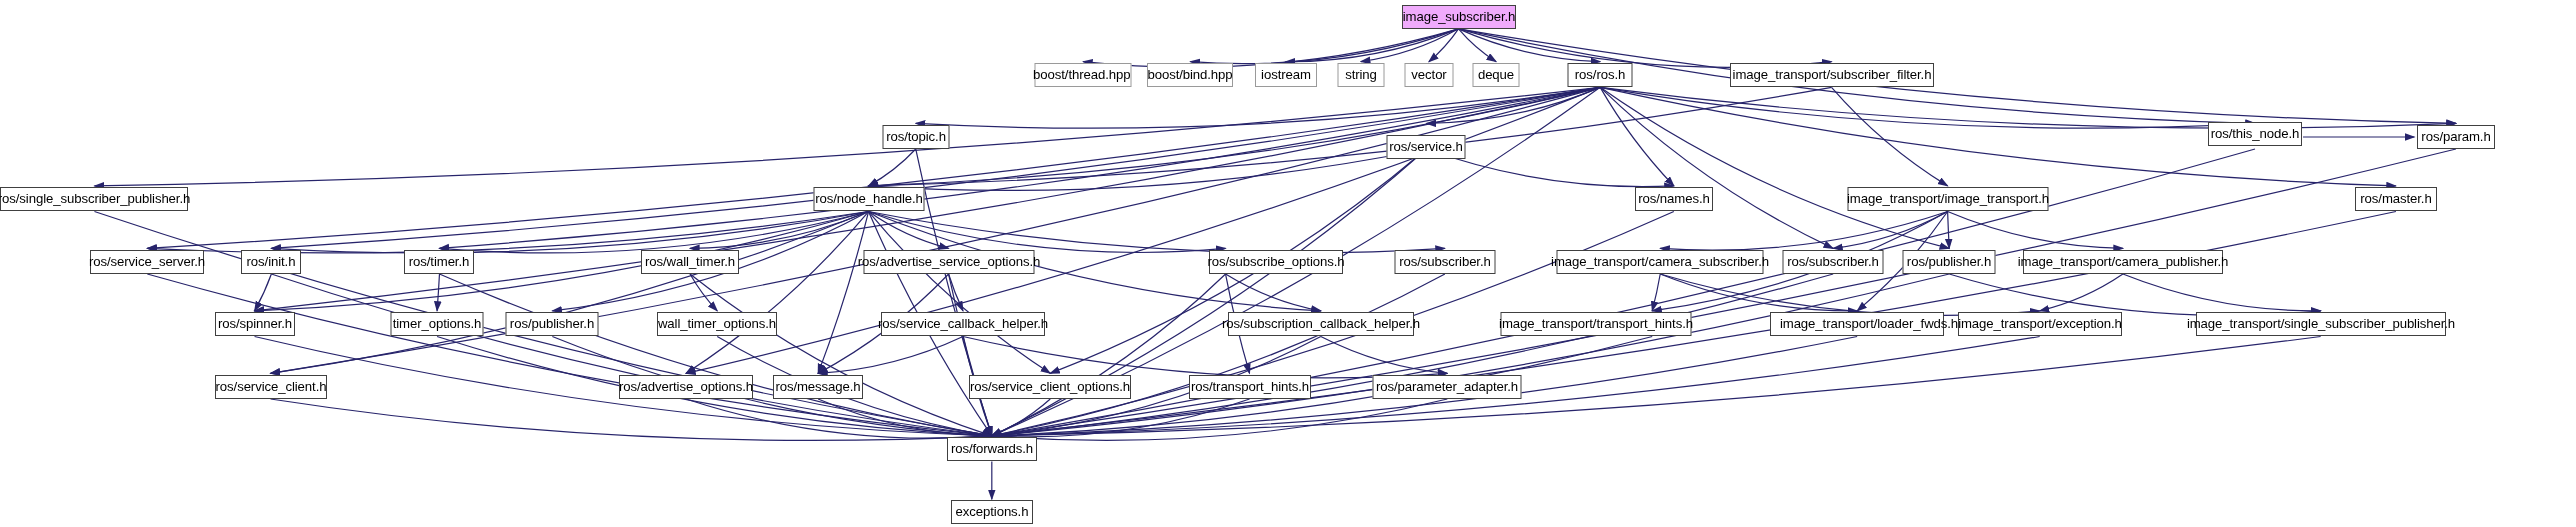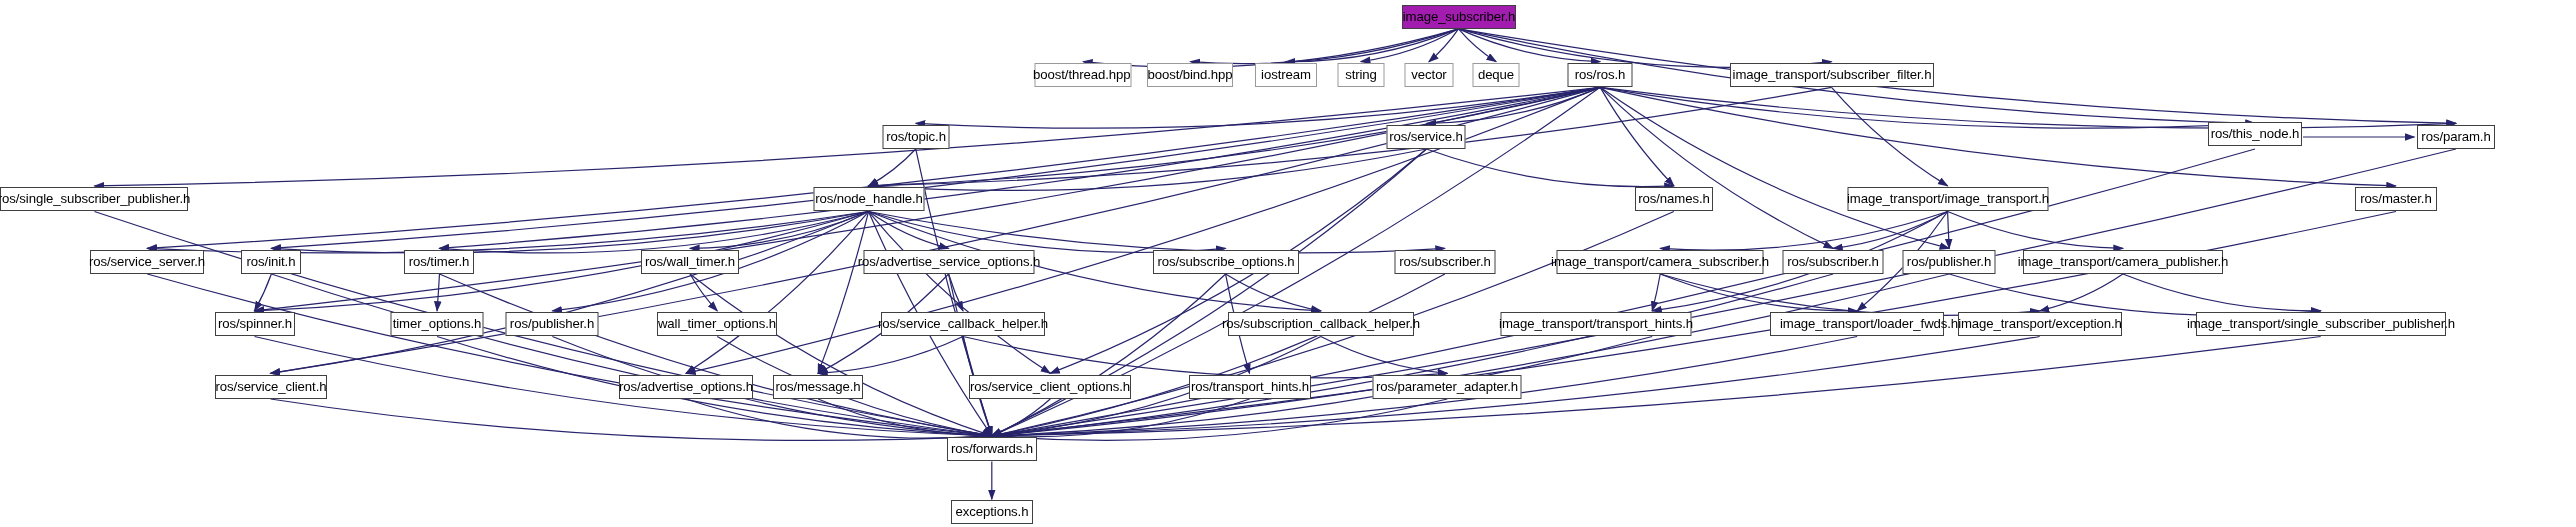--- a/index.html
+++ b/index.html
@@ -38,21 +38,21 @@
     align-items: center;
     justify-content: center;
     height: 24px;
     transform: translate(-50%, -50%);
     letter-spacing: -0.1px;
   }
   .gnode.strong {
     border: 1.3px solid #404040;
   }
   .gnode.root {
-    background: #a21caf;
+    background: #f0abfc;
     border: 1.3px solid #404040;
   }
 </style>
 </head>
 <body>
 
 <div id="graph-canvas">
   <svg id="edge-layer" viewBox="0 0 3218 659" preserveAspectRatio="none">
     <defs>
       <marker id="arrowhead" markerWidth="9" markerHeight="9" refX="8" refY="3.2" orient="auto" markerUnits="strokeWidth">
@@ -190,21 +190,21 @@
       </div>
       <div class="gnode strong" style="left: 1600px; top: 75px; width: 65px;">
         <span>ros/ros.h</span>
       </div>
       <div class="gnode strong" style="left: 1832px; top: 75px; width: 204px;">
         <span>image_transport/subscriber_filter.h</span>
       </div>
       <div class="gnode strong" style="left: 916px; top: 137px; width: 67px;">
         <span>ros/topic.h</span>
       </div>
-      <div class="gnode strong" style="left: 1426px; top: 137px; width: 79px;">
+      <div class="gnode strong" style="left: 1426px; top: 147px; width: 79px;">
         <span>ros/service.h</span>
       </div>
       <div class="gnode strong" style="left: 2255px; top: 134px; width: 94px;">
         <span>ros/this_node.h</span>
       </div>
       <div class="gnode strong" style="left: 2456px; top: 137px; width: 78px;">
         <span>ros/param.h</span>
       </div>
       <div class="gnode strong" style="left: 94px; top: 199px; width: 188px;">
         <span>ros/single_subscriber_publisher.h</span>
@@ -229,21 +229,21 @@
       </div>
       <div class="gnode strong" style="left: 439px; top: 262px; width: 70px;">
         <span>ros/timer.h</span>
       </div>
       <div class="gnode strong" style="left: 690px; top: 262px; width: 98px;">
         <span>ros/wall_timer.h</span>
       </div>
       <div class="gnode strong" style="left: 949px; top: 262px; width: 171px;">
         <span>ros/advertise_service_options.h</span>
       </div>
-      <div class="gnode strong" style="left: 1226px; top: 262px; width: 146px;">
+      <div class="gnode strong" style="left: 1276px; top: 262px; width: 134px;">
         <span>ros/subscribe_options.h</span>
       </div>
       <div class="gnode strong" style="left: 1445px; top: 262px; width: 101px;">
         <span>ros/subscriber.h</span>
       </div>
       <div class="gnode strong" style="left: 1660px; top: 262px; width: 207px;">
         <span>image_transport/camera_subscriber.h</span>
       </div>
       <div class="gnode strong" style="left: 1833px; top: 262px; width: 101px;">
         <span>ros/subscriber.h</span>

